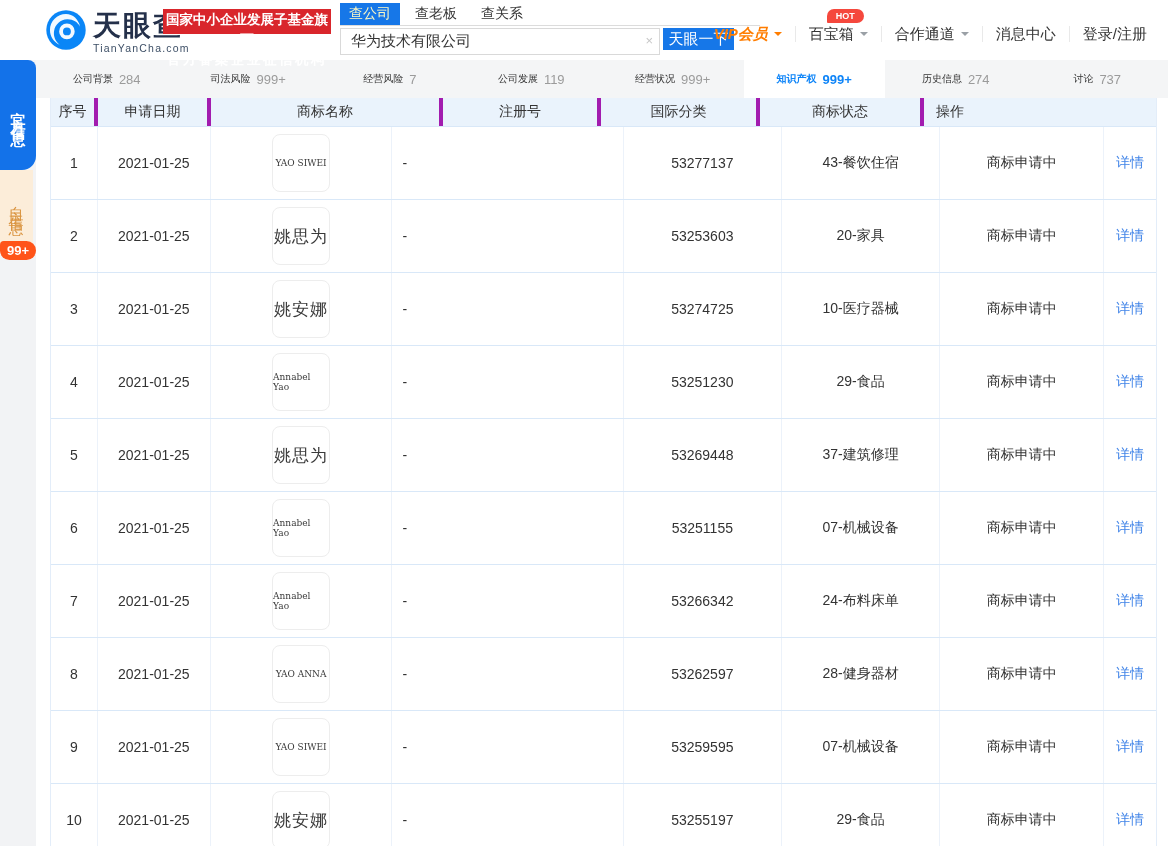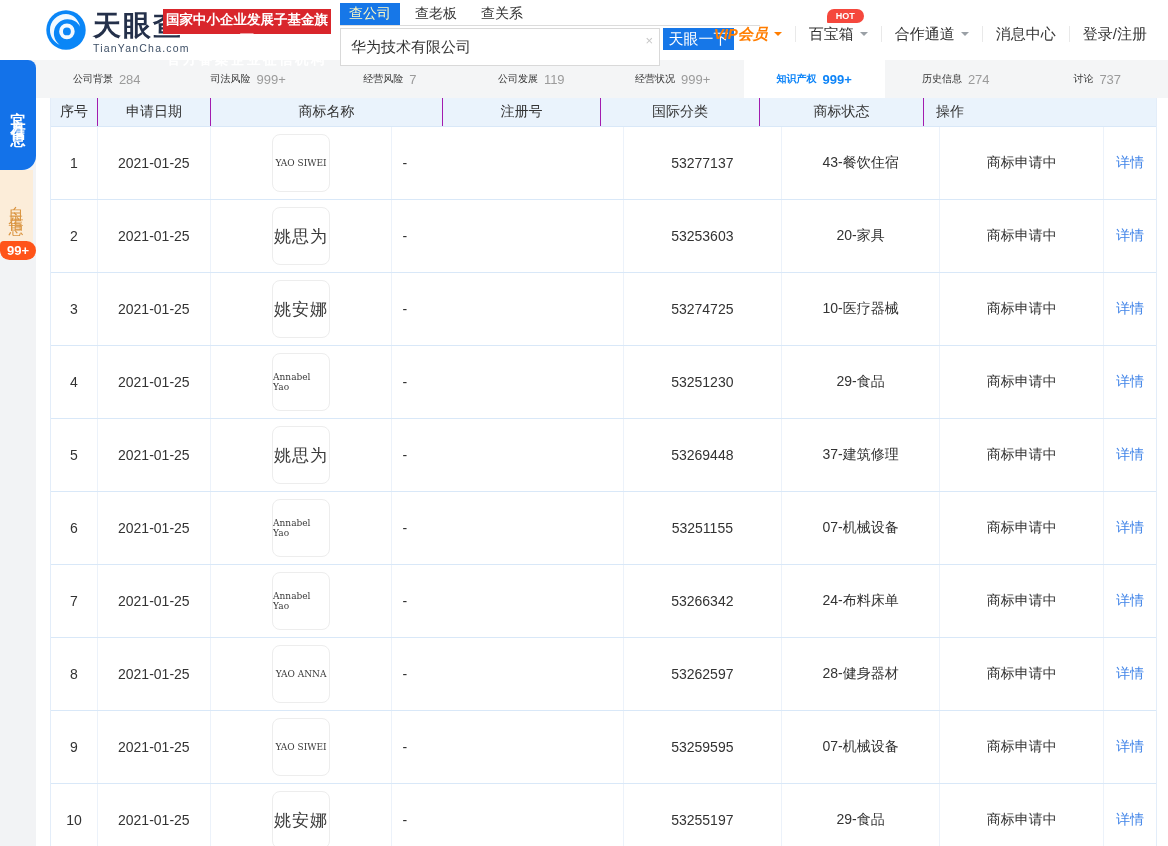--- a/index.html
+++ b/index.html
@@ -24,21 +24,21 @@
   }
   .gov-badge .l2 { letter-spacing:2.5px; }
   
   .search { position:absolute; left:340px; top:4px; width:420px; }
   .search-tabs { display:flex; align-items:flex-end; border-bottom:1px solid #dcdcdc; height:22px; }
   .search-tab { font-size:14px; color:#333; padding:2px 9px; cursor:pointer; margin-right:6px; }
   .search-tab.active { background:#1677e8; color:#fef9c3; }
   .search-row { display:flex; margin-top:2px; }
   .search-box { position:relative; }
   .search-input {
-    width:320px; height:38px; border:1px solid #d9d9d9; outline:none;
+    width:320px; height:27px; border:1px solid #d9d9d9; outline:none;
     font-size:15px; color:#333; padding:0 38px 0 10px; font-family:"Liberation Sans",sans-serif;
   }
   .clear-icon {
     position:absolute; right:7px; top:6px; font-size:13px; color:#c6c6c6; cursor:pointer; line-height:14px;
   }
   .search-btn {
     width:71px; height:22px; margin-left:3px; background:#1677e8; color:#fff;
     font-size:15px; border:none; cursor:pointer; font-family:"Liberation Sans",sans-serif;
   }
   
@@ -75,21 +75,21 @@
   .nav-item { flex:1; display:flex; align-items:center; justify-content:center; cursor:pointer; }
   .nav-label { font-size:10px; color:#333; }
   .nav-count { font-size:13px; color:#9b9b9b; margin-left:6px; }
   .nav-item.active { background:#fff; }
   .nav-item.active .nav-label, .nav-item.active .nav-count { color:#0d84f8; font-weight:bold; }
   
   .table { margin-left:14px; width:1107px; border-left:1px solid #e3edf9; border-right:1px solid #e3edf9; }
   .thead { display:flex; height:29px; background:#eaf3fc; border-bottom:1px solid #d9e8f8; }
   .th {
     display:flex; align-items:center; justify-content:center;
-    font-size:14px; color:#333; border-right:1px solid #a21caf;
+    font-size:14px; color:#333; border-right:4px solid #a21caf;
   }
   .th:last-child { border-right:none; }
   .trow { display:flex; height:73px; border-bottom:1px solid #d9e8f8; background:#fff; }
   .td {
     display:flex; align-items:center; justify-content:center;
     font-size:14px; color:#333; border-right:1px solid #ecf2fa;
   }
   .td:last-child { border-right:none; }
   .td.left { justify-content:flex-start; padding-left:10px; }
   .c0 { width:47px; } .c1 { width:113px; } .c2 { width:182px; } .c3 { width:232px; }

